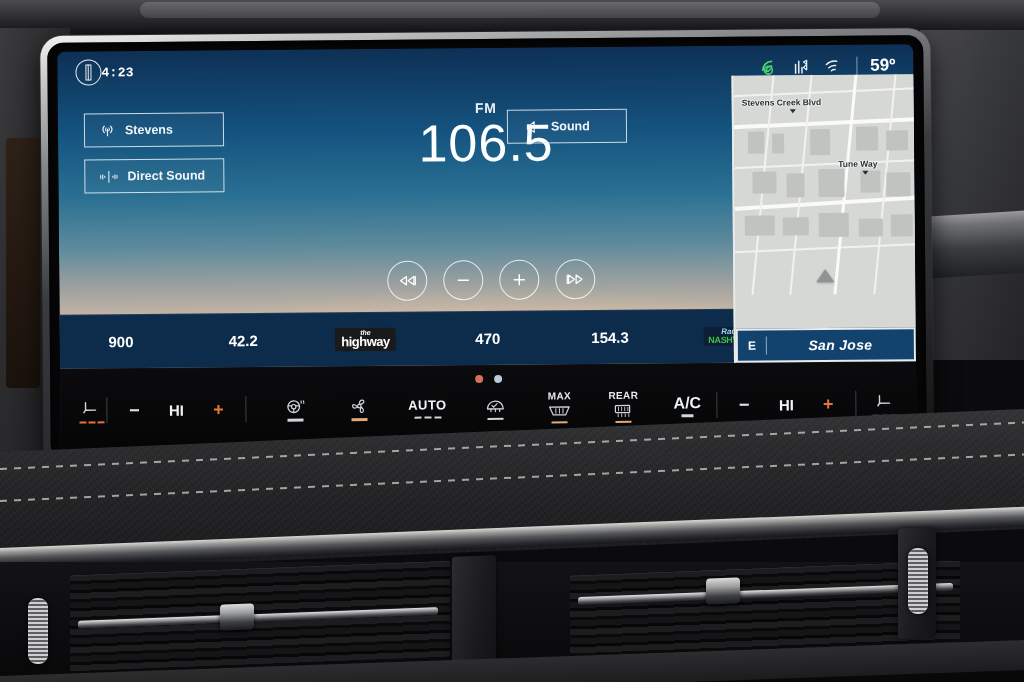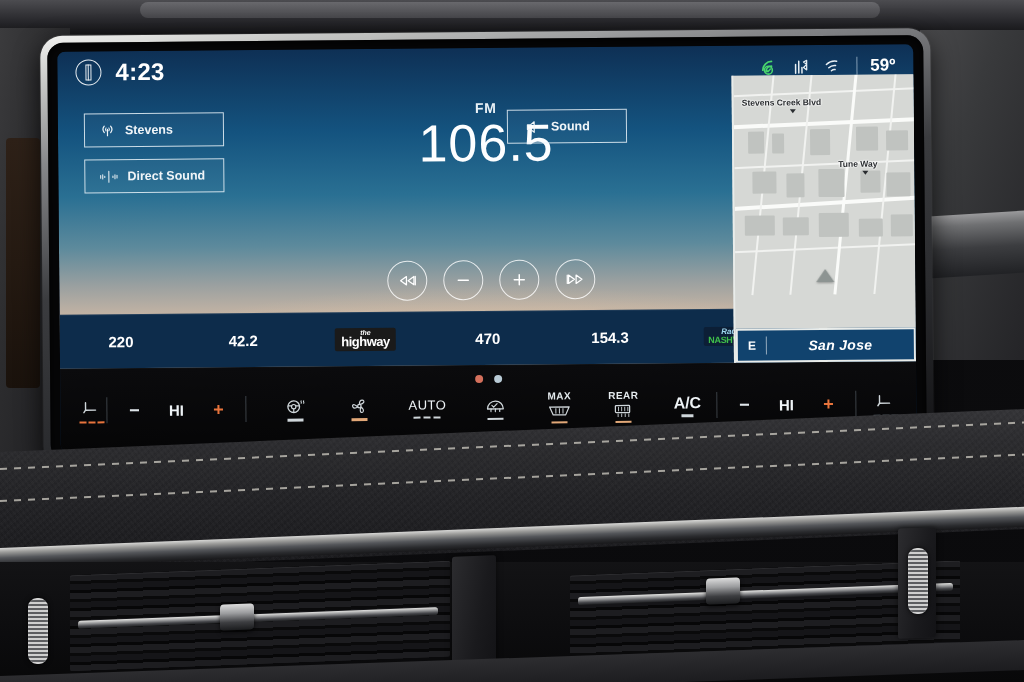--- a/index.html
+++ b/index.html
@@ -187,21 +187,21 @@
   .lincoln-logo .bar {
     width:6px; height:16px;
     border:1.4px solid #e9eef2;
     position:relative;
   }
   .lincoln-logo .bar:after{
     content:""; position:absolute; left:50%; top:-1px; bottom:-1px; width:1.4px;
     background:#e9eef2; transform:translateX(-50%);
   }
   .clock {
-    margin-left:14px; color:#fff; font-size:24px; font-weight:bold; letter-spacing:.3px;
+    color:#fff; font-size:13px; font-weight:bold; letter-spacing:.3px;font-family:Liberation Mono, monospace;
   }
   .status-right {
     margin-left:auto; margin-right:18px;
     display:flex; align-items:center; gap:13px;
   }
   .st-ico { width:19px; height:19px; display:block; }
   .temp { color:#fff; font-size:17px; font-weight:bold; }
   .vdiv { width:1px; height:18px; background:#9fb7c9; opacity:.8; }
 
   
@@ -337,21 +337,21 @@
   .cl-minus { font-size:18px; font-weight:bold; color:#dfe6ea; line-height:1; }
   .cl-div { width:1px; height:26px; background:#3b4046; }
   .spacer { flex:1; }
   .bars { display:flex; gap:2px; margin-top:1px; }
   .bar3 { width:7px; height:2.5px; background:#e8743c; }
   .bar3.dim { background:#4a5056; }
   .barline { width:16px; height:2.5px; background:#e2a878; }
   .barline.white { background:#cfd6da; }
   .dash3 { display:flex; gap:3px; margin-top:2px; }
   .dash3 span { width:7px; height:2px; background:#cfd6da; }
-  .auto-word { font-size:13px; font-weight:normal; color:#eef3f6; letter-spacing:.5px; }
+  .auto-word { font-size:13px; font-weight:bold; color:#eef3f6; letter-spacing:.5px; }
 </style>
 </head>
 <body>
 
 <div class="dash">
 
   <div class="wind-strip"></div>
   <div class="dash-left"></div>
   <div class="dash-right"></div>
   <div class="trim-band"></div>
@@ -439,21 +439,21 @@
               <svg width="20" height="14" viewBox="0 0 24 16">
                 <path d="M2.4 3v10" stroke="#fff" stroke-width="1.5" stroke-linecap="round"></path>
                 <path d="M4 3v10l7-5z" fill="none" stroke="#fff" stroke-width="1.5" stroke-linejoin="round"></path>
                 <path d="M13 3v10l7-5z" fill="none" stroke="#fff" stroke-width="1.5" stroke-linejoin="round"></path>
               </svg>
             </div>
           </div>
 
           <div class="presets">
             <div class="preset">
-              <span>220</span>
+              <span>900</span>
             </div>
             <div class="preset">
               <span>42.2</span>
             </div>
             <div class="preset">
               <span class="logo-hwy">
                 <span class="t1">the</span>
                 <span class="t2">highway</span>
               </span>
             </div>

